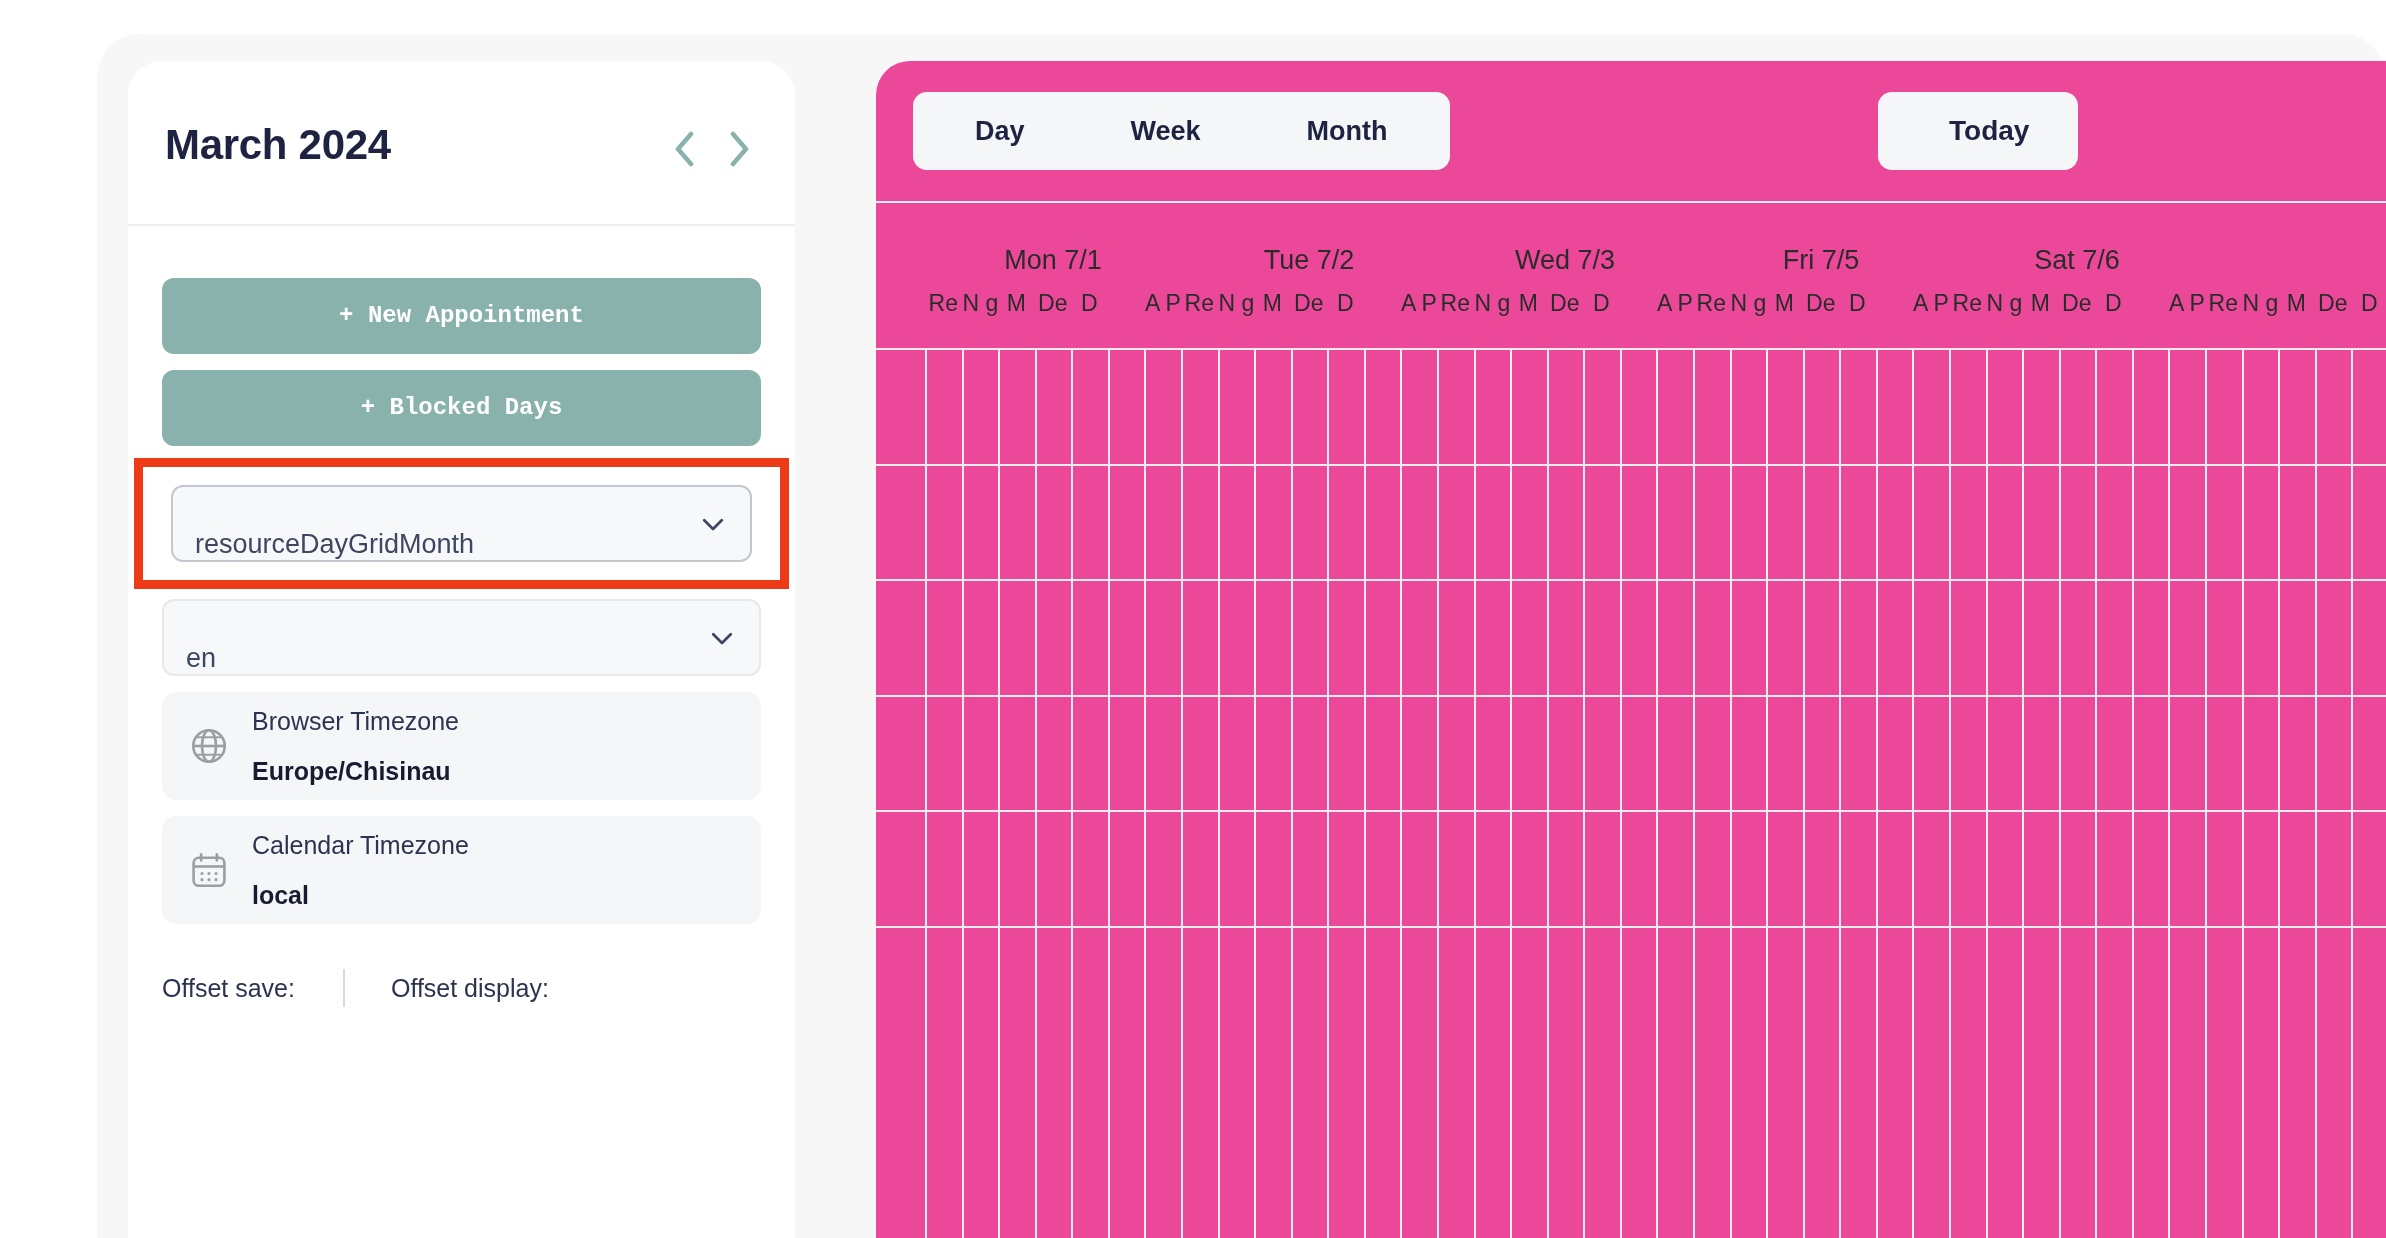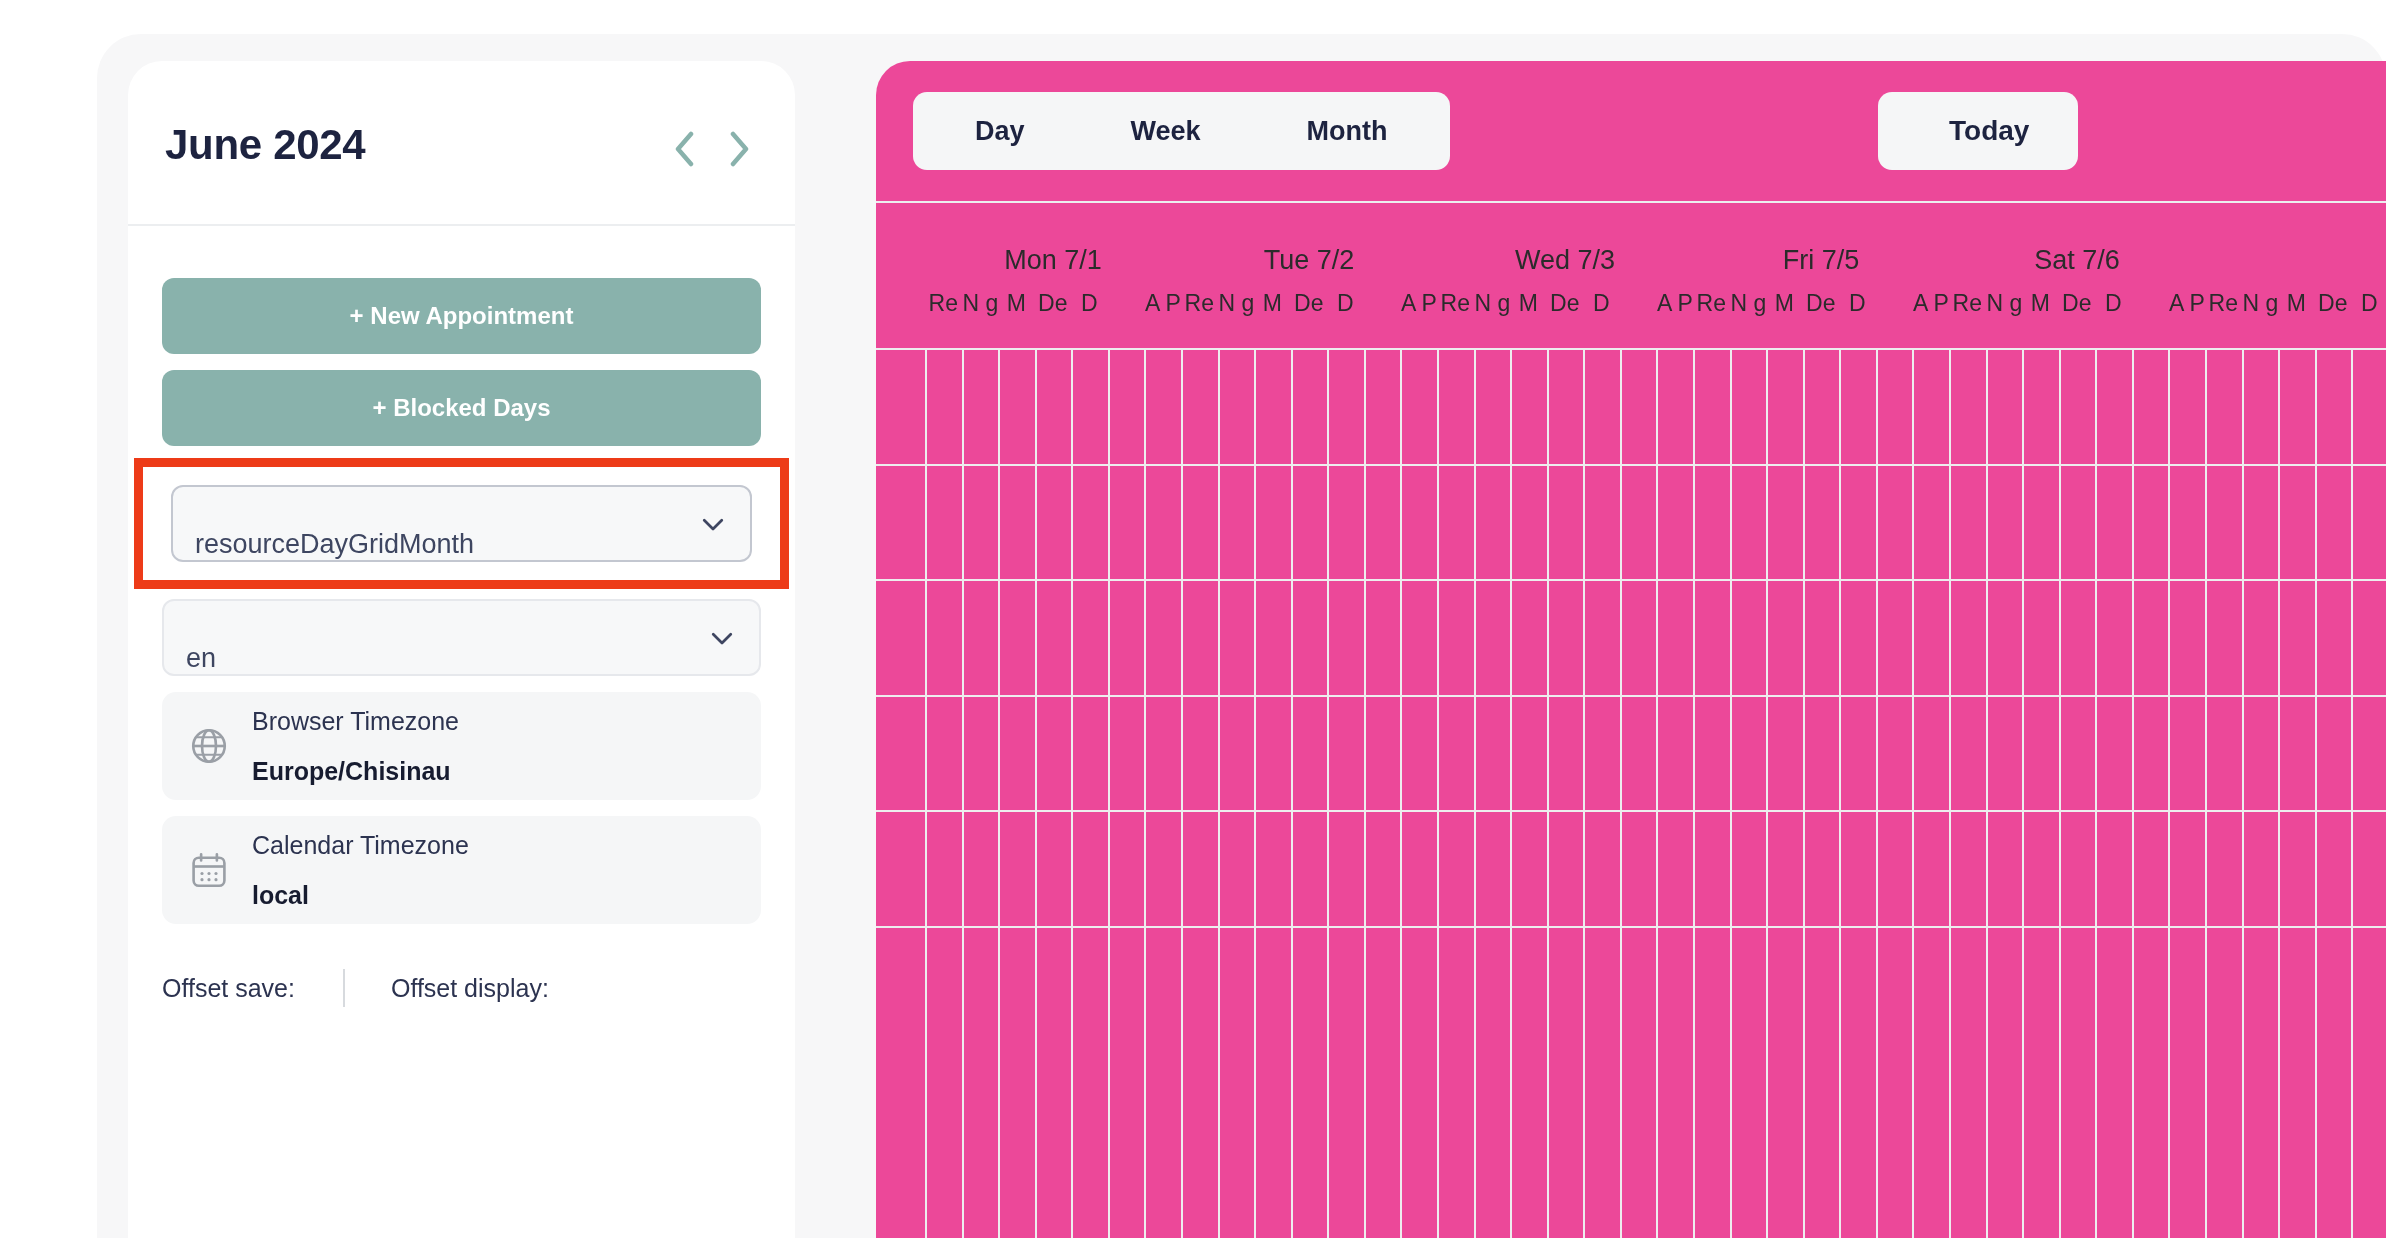--- a/index.html
+++ b/index.html
@@ -75,21 +75,21 @@
     height: 76px;
     line-height: 76px;
     text-align: center;
     background: #89b2ac;
     color: #ffffff;
     font-size: 24px;
     font-weight: 700;
     border: none;
     border-radius: 12px;
     cursor: pointer;
-    font-family: Liberation Sans, sans-serif;
+    font-family: Liberation Mono, monospace;
   }
   #new-appointment-btn { margin-bottom: 16px; }
   #blocked-days-btn { margin-bottom: 0; }
 
   
   #view-select-highlight {
     position: relative;
     margin: 12px -28px 0 -28px;
     padding: 18px 28px 18px 28px;
     border: 9px solid #ed3b18;
@@ -309,21 +309,21 @@
   }
 </style>
 </head>
 <body>
 
 <div id="app-shell">
 
   <div id="sidebar-card">
 
     <div id="sidebar-header">
-      <div id="month-title">June 2024</div>
+      <div id="month-title">March 2024</div>
       <div class="nav-arrows">
         <div class="nav-arrow">
           <svg width="22" height="36" viewBox="0 0 22 36" fill="none">
             <path d="M18 3 L5 18 L18 33" stroke="#89b2ac" stroke-width="4.5" stroke-linecap="round" stroke-linejoin="round"></path>
           </svg>
         </div>
         <div class="nav-arrow">
           <svg width="22" height="36" viewBox="0 0 22 36" fill="none">
             <path d="M4 3 L17 18 L4 33" stroke="#89b2ac" stroke-width="4.5" stroke-linecap="round" stroke-linejoin="round"></path>
           </svg>

